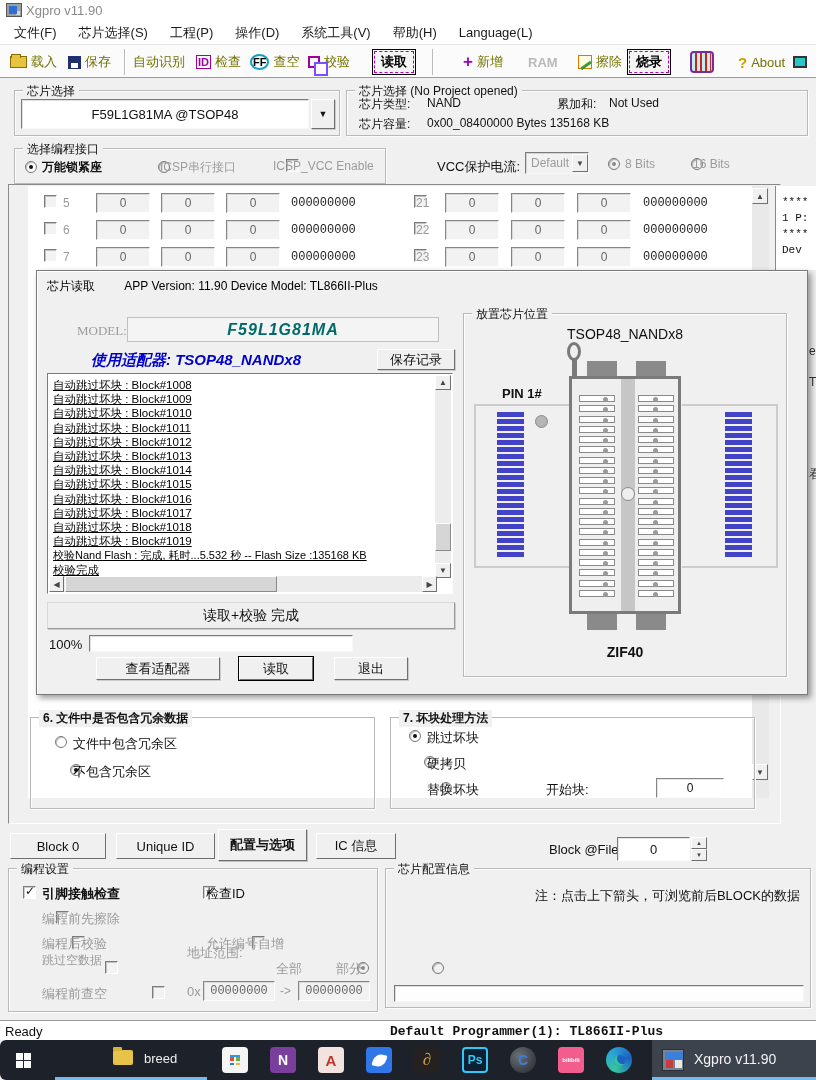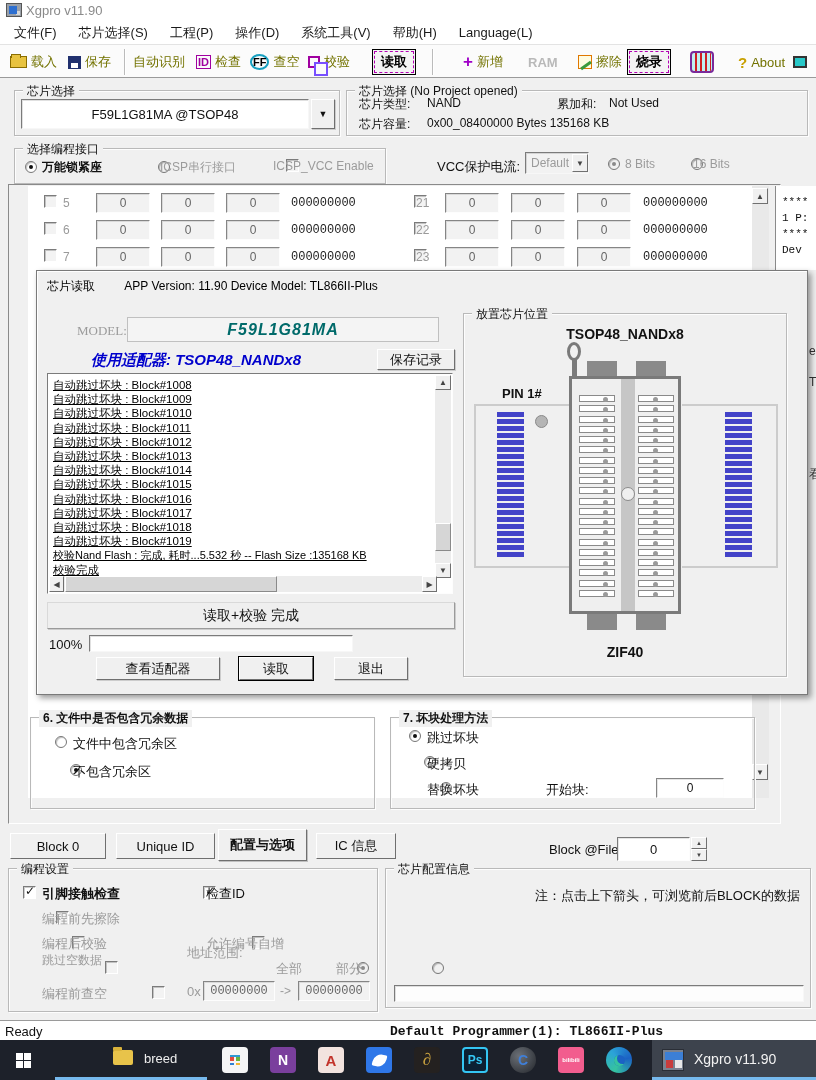--- a/index.html
+++ b/index.html
@@ -96,21 +96,21 @@
   .slotcol.R .slot::after { left:14px; }
   .stab { position:absolute; width:30px; height:16px; background:#8a8a8a; }
   .lever { position:absolute; left:103px; top:28px; width:14px; height:19px; border:3px solid #7a7a7a; border-radius:50%; background:#f0f0f0; }
   .lever-stem { position:absolute; left:108px; top:46px; width:5px; height:16px; background:#7a7a7a; }
   .pin1dot { position:absolute; left:71px; top:101px; width:13px; height:13px; border-radius:50%; background:#b5b5b5; border:1px solid #8a8a8a; }
 
   
   .tab { position:absolute; top:833px; height:26px; background:#f0f0f0; border:1px solid; border-color:#fff #6f6f6f #6f6f6f #fff; display:flex; align-items:center; justify-content:center; font-size:13px; }
   .tab.active { top:829px; height:32px; font-weight:bold; box-shadow:1px 1px 0 rgba(0,0,0,.2); }
   .statusbar { position:absolute; left:0; top:1020px; width:816px; height:20px; background:#fff; border-top:1px solid #9a9a9a; }
-  .taskbar { position:absolute; left:0; top:1040px; width:816px; height:40px; background:#1d212a; }
+  .taskbar { position:absolute; left:0; top:1040px; width:816px; height:40px; background:#1d212a;border-radius:6px; }
   .tb-ico { position:absolute; top:7px; width:26px; height:26px; border-radius:4px; display:flex; align-items:center; justify-content:center; font-weight:bold; }
   .flag { position:absolute; left:16px; top:13px; width:15px; height:15px;
      background:
        linear-gradient(#fff,#fff) 0 0/7px 7px no-repeat,
        linear-gradient(#fff,#fff) 8px 0/7px 7px no-repeat,
        linear-gradient(#fff,#fff) 0 8px/7px 7px no-repeat,
        linear-gradient(#fff,#fff) 8px 8px/7px 7px no-repeat; }
   .task-underline { position:absolute; height:3px; background:#76b9ed; bottom:0; }
   .xgpro-task { position:absolute; left:652px; top:0; width:164px; height:40px; background:#3d434d; }
   .xg-ico { position:absolute; left:10px; top:9px; width:22px; height:22px; background:#7a8290; border:1px solid #2a2e36; }
@@ -369,21 +369,21 @@
     </div>
     <div class="abs raised btn" style="left:202px;top:386px;width:74px;height:23px;outline:1px solid #000">
       <span>读取</span>
     </div>
     <div class="abs raised btn" style="left:297px;top:386px;width:74px;height:23px">
       <span>退出</span>
     </div>
 
     <div class="placegrp grp">
       <span class="grp-label">放置芯片位置</span>
-      <div class="abs nw" style="left:0;top:12px;width:100%;text-align:center;font-weight:bold;font-size:14px">TSOP48_NANDx8</div>
+      <div class="abs nw" style="left:0;top:12px;width:100%;text-align:center;font-weight:normal;font-size:14px">TSOP48_NANDx8</div>
 
       <div class="wireL"></div>
       <div class="wireR"></div>
       <div class="bluecol" style="left:33px;top:98px"></div>
       <div class="bluecol" style="left:261px;top:98px"></div>
 
       <span class="abs nw" style="left:38px;top:72px;font-weight:bold;font-size:13px">PIN 1#</span>
       <div class="pin1dot"></div>
 
       <div class="lever"></div>

